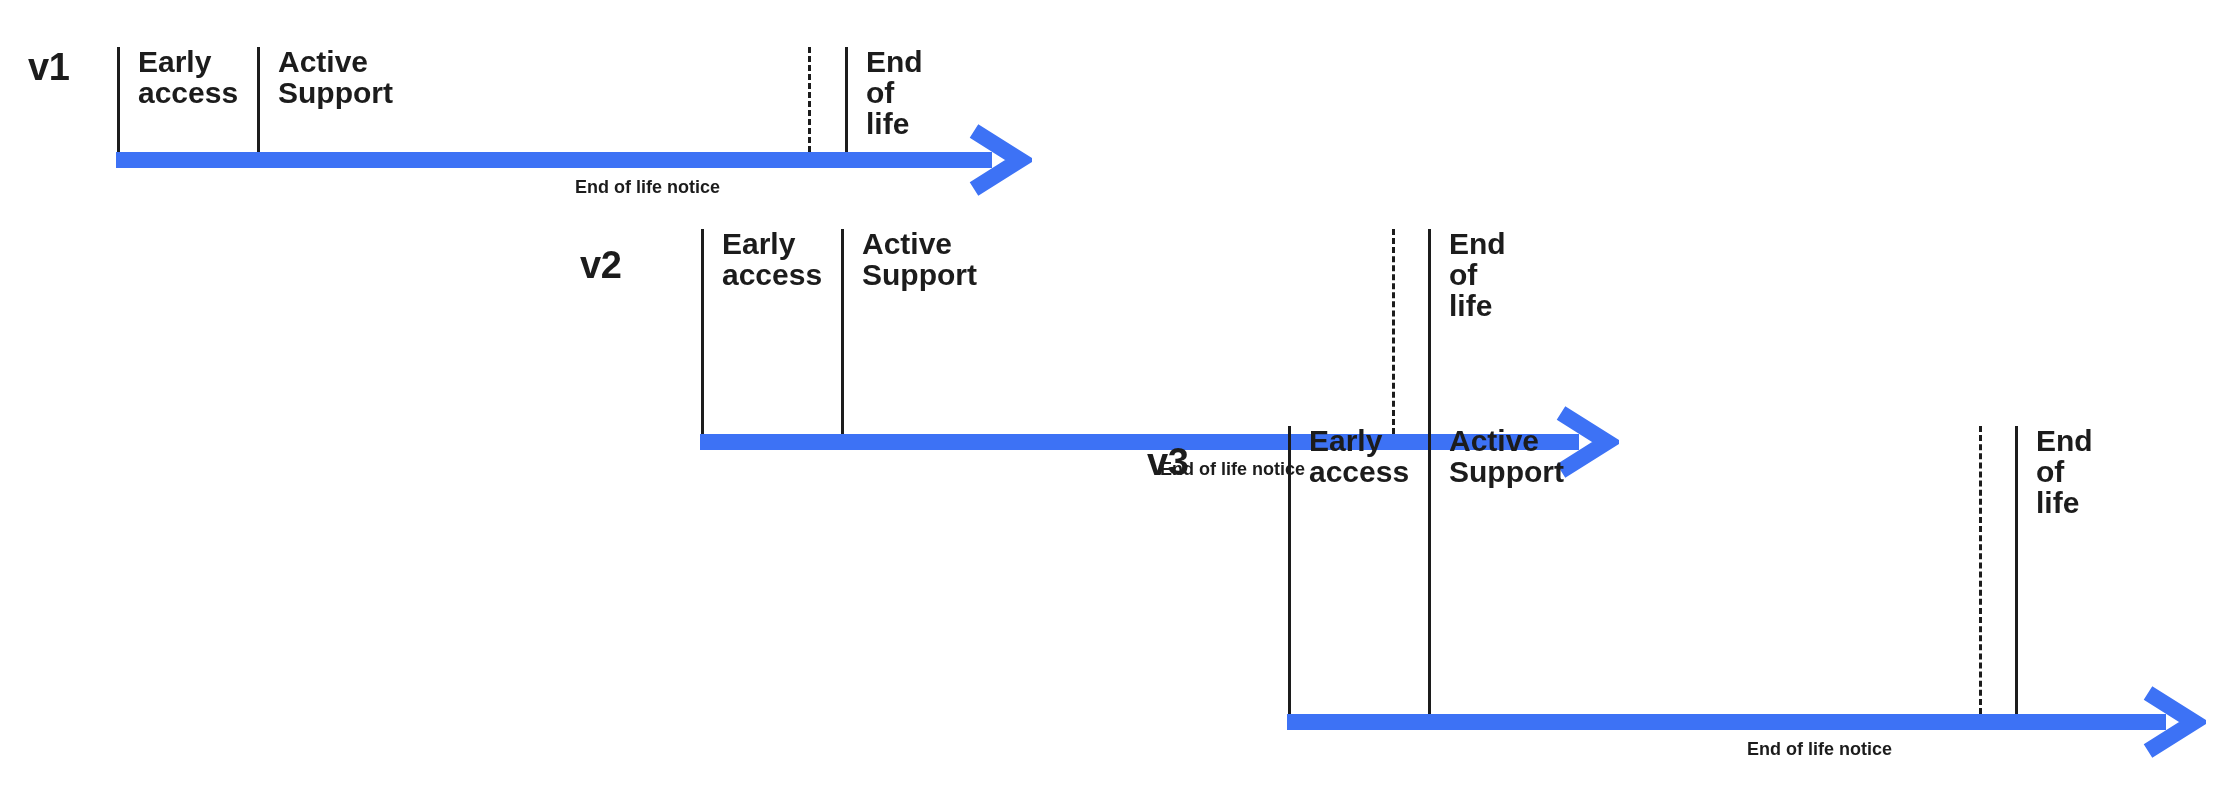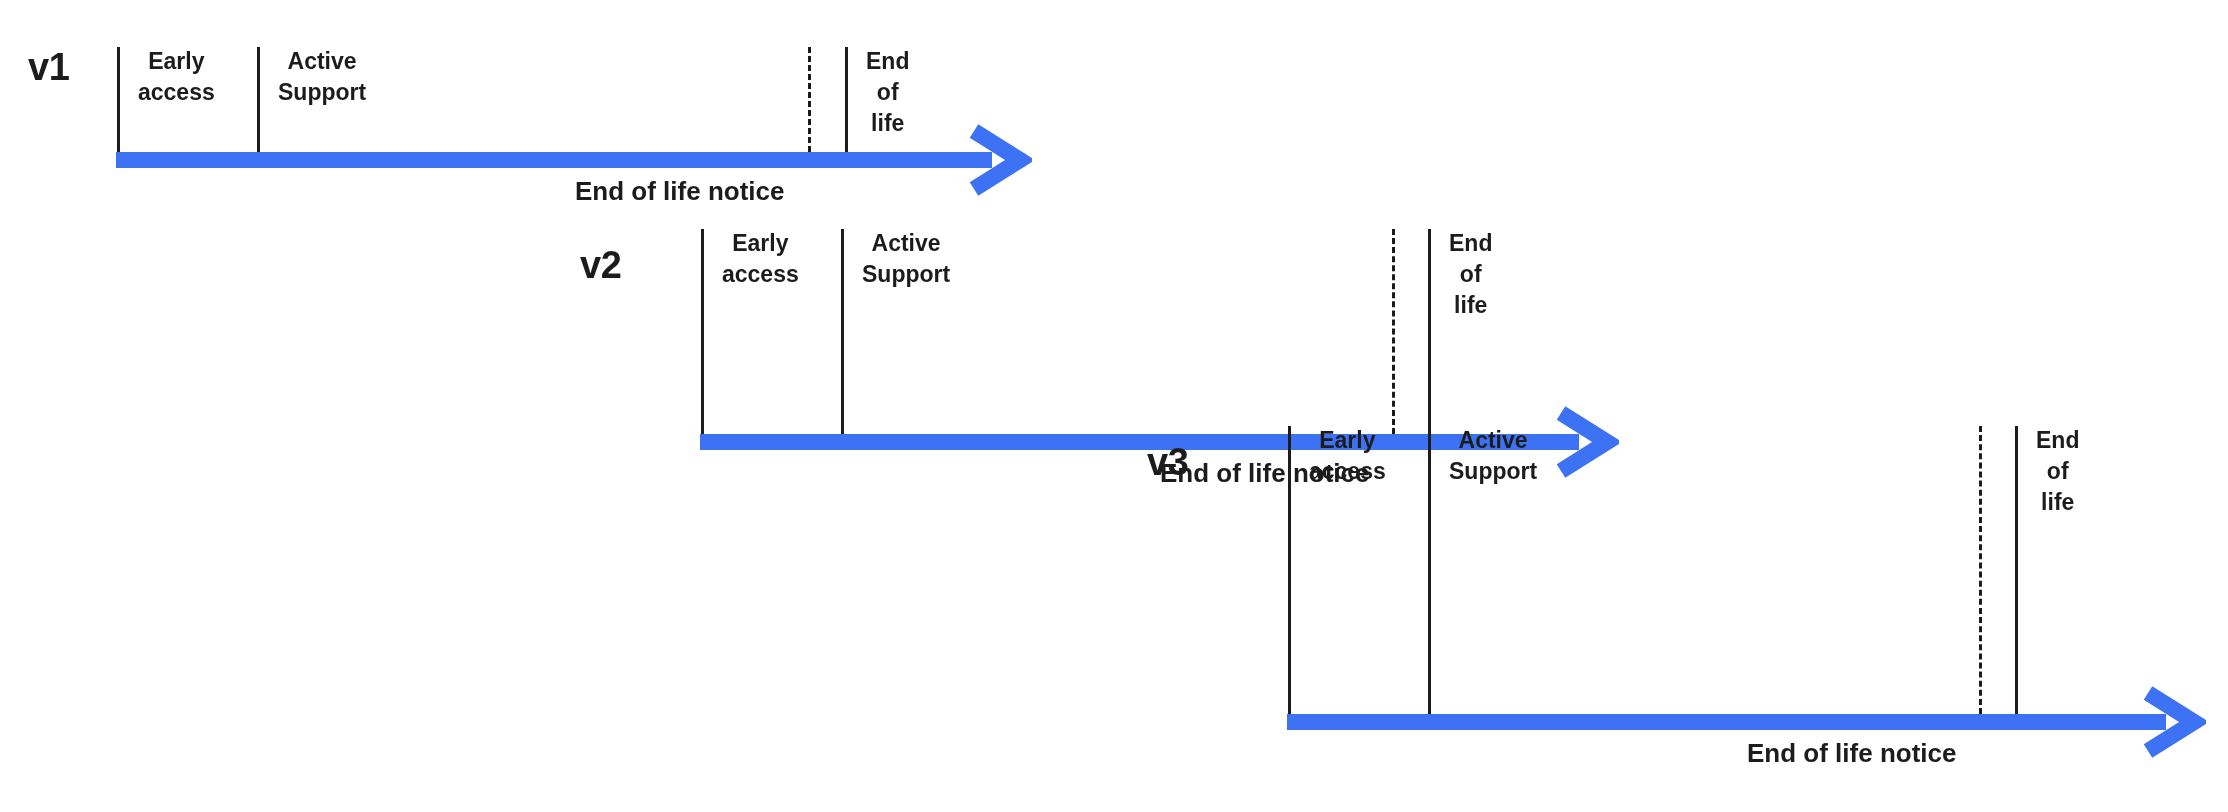--- a/index.html
+++ b/index.html
@@ -38,30 +38,29 @@
     width: 3px;
     background: #1c1c1c;
   }
   .phase-divider.dashed {
     width: 0;
     background: transparent;
     border-left: 3px dashed #1c1c1c;
   }
   .phase-label {
     position: absolute;
-    font-size: 23px;
+    font-size: 30px;
     font-weight: 700;
     color: #1c1c1c;
     line-height: 31px;
     white-space: pre-line;
-    text-align: center;
   }
   .notice-label {
     position: absolute;
-    font-size: 26px;
+    font-size: 18px;
     font-weight: 700;
     color: #1c1c1c;
     line-height: 1;
     white-space: nowrap;
   }
   .timeline-arrow {
     position: absolute;
     display: block;
   }
 </style>

